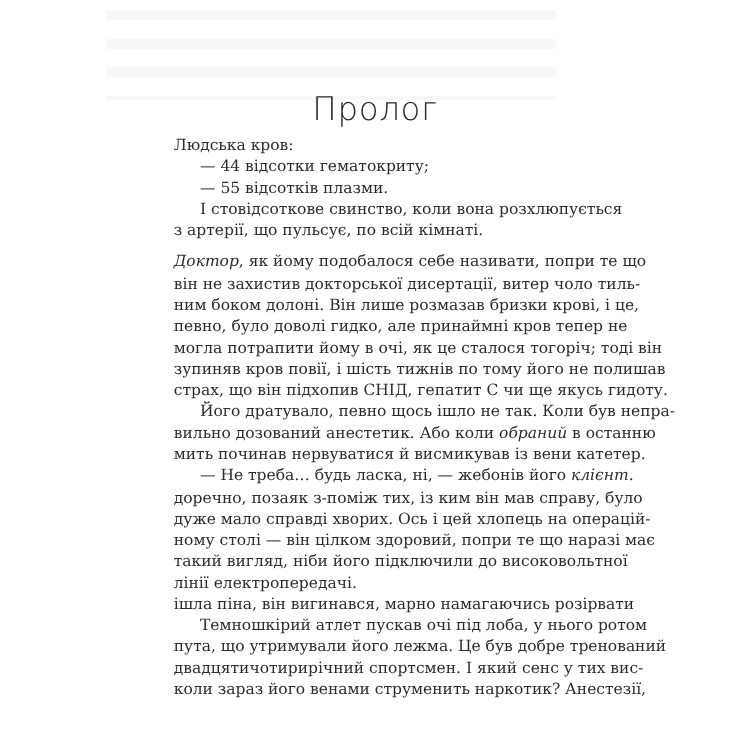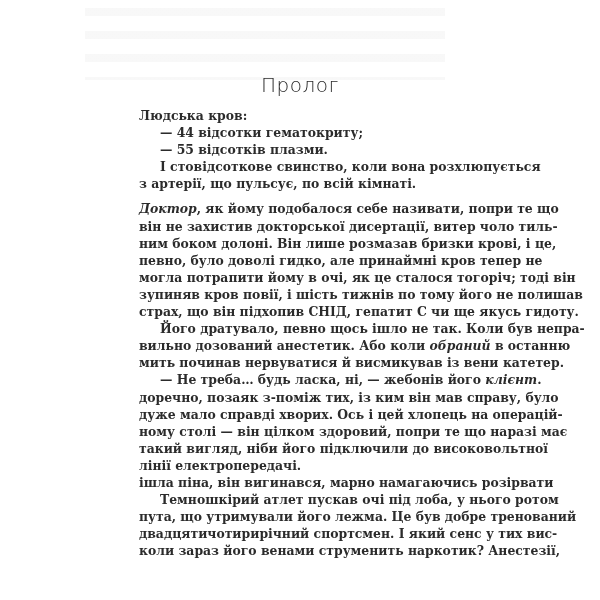--- a/index.html
+++ b/index.html
@@ -27,21 +27,21 @@
         repeating-linear-gradient(180deg, transparent 0 8px, #888 8px 16px, transparent 16px 23px);
     }
     .title {
       position: absolute;
       left: 0;
       top: 73px;
       width: 600px;
       text-align: center;
       font-family: "DejaVu Sans", sans-serif;
       font-weight: 300;
-      font-size: 20px;
+      font-size: 26px;
       letter-spacing: 0.5px;
       color: #2a2a2a;
       margin: 0;
     }
     .body {
       position: absolute;
       left: 139px;
       top: 107px;
       width: 323px;
       font-family: "DejaVu Serif", serif;
@@ -49,21 +49,20 @@
       line-height: 17.1px;
       color: #2b2b2b;
     }
     .line {
       display: block;
       white-space: nowrap;
       text-align: justify;
       text-align-last: justify;
       height: 17.1px;
       overflow: visible;
-      font-weight: bold;
     }
     .line.last {
       text-align-last: left;
     }
     .indent { padding-left: 21px; }
     .gap { height: 8px; }
     em { font-style: italic; }
   </style>
 </head>
 <body>

